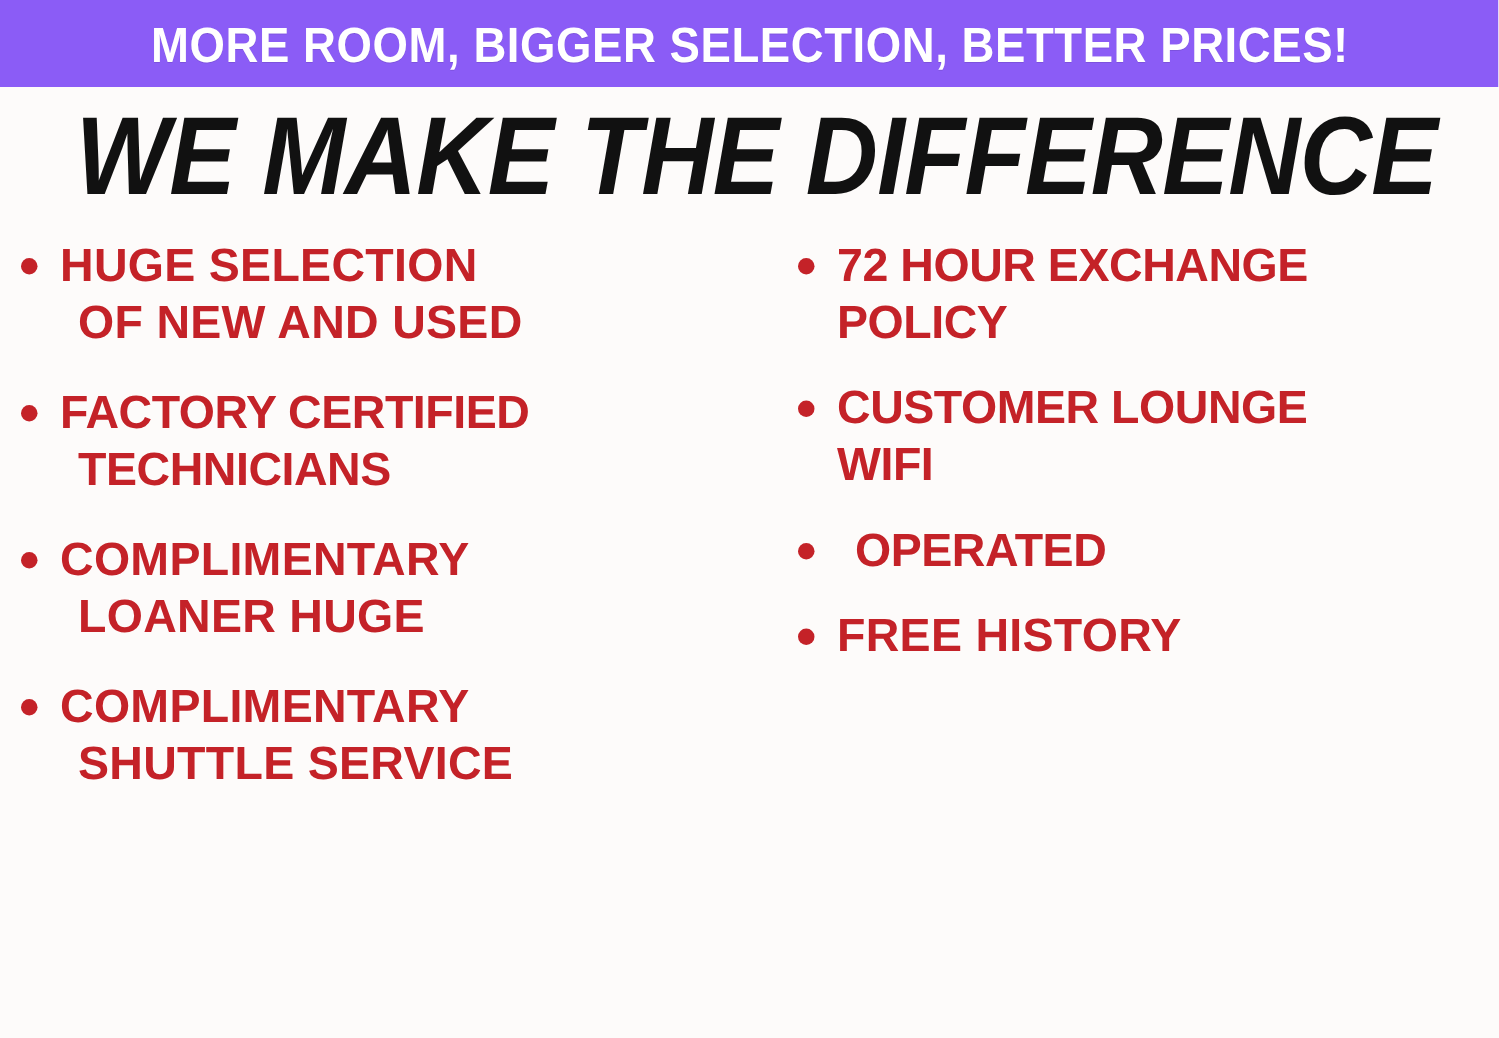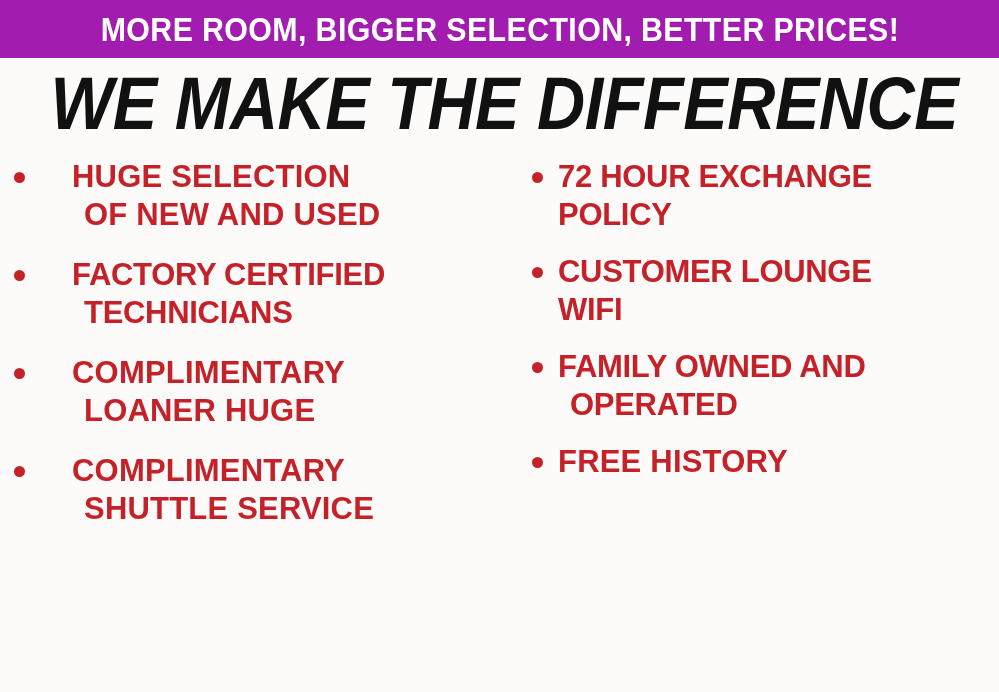--- a/index.html
+++ b/index.html
@@ -21,21 +21,21 @@
     box-sizing: border-box;
     overflow: hidden;
   }
   
   .banner {
     position: absolute;
     left: 0;
     top: 0;
     width: 999px;
     height: 58px;
-    background: #a21caf;
+    background: #8b5cf6;
     display: flex;
     align-items: center;
     justify-content: center;
   }
   .banner-text {
     color: #ffffff;
     font-family: "Liberation Sans Narrow", "Liberation Sans", sans-serif;
     font-weight: bold;
     font-size: 33px;
     letter-spacing: 0.4px;
@@ -87,21 +87,21 @@
   }
   .col-right {
     width: 487px;
     padding-left: 20px;
   }
   .bullet-item {
     display: flex;
     align-items: flex-start;
     margin-bottom: 22px;
   }
-  .col-left .bullet-item { margin-bottom: 22px; gap: 32px; }
+  .col-left .bullet-item { margin-bottom: 22px; }
   .col-right .bullet-item { margin-bottom: 19px; }
 
   .bullet-dot {
     flex: 0 0 auto;
     width: 11px;
     height: 11px;
     border-radius: 50%;
     background: #c42228;
     margin-top: 14px;
     margin-right: 15px;
@@ -192,21 +192,20 @@
         <div class="bullet-body tight">
           <span class="bullet-line">CUSTOMER LOUNGE</span>
           <span class="bullet-line">WIFI</span>
         </div>
       </div>
 
 
       <div class="bullet-item">
         <span class="bullet-dot"></span>
         <div class="bullet-body tight">
-          <span class="bullet-line">FAMILY OWNED AND</span>
           <span class="bullet-line indent">OPERATED</span>
         </div>
       </div>
 
       <div class="bullet-item">
         <span class="bullet-dot"></span>
         <div class="bullet-body">
           <span class="bullet-line">FREE HISTORY</span>
         </div>
       </div>

